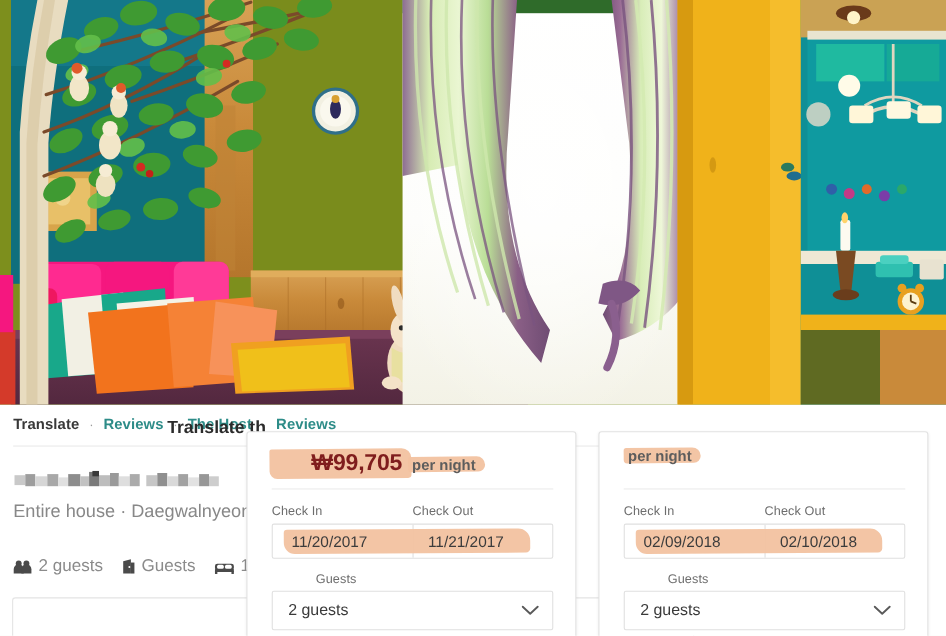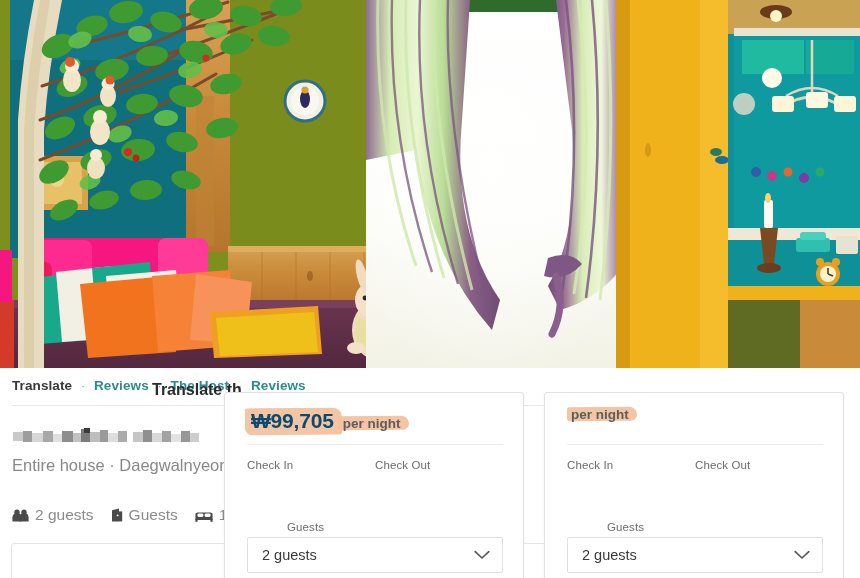--- a/index.html
+++ b/index.html
@@ -149,22 +149,23 @@
     background: #f2c2a0;
     opacity: .95;
     border-radius: 2px 9px 3px 7px;
     transform: rotate(-0.5deg);
     z-index: 0;
   }
   .hl-price > span { position: relative; z-index: 1; }
   .price-amount {
     font-size: 21px;
     font-weight: bold;
-    color: #0c4a6e;
+    color: #7f1d1d;
     letter-spacing: -0.2px;
+    margin-left: 32px;
   }
   .price-unit {
     font-size: 13.5px;
     font-weight: bold;
     color: #5d5d5d;
     margin-left: 4px;
     position: relative;
   }
   .price-unit-hl::before {
     content: "";
@@ -613,20 +614,25 @@
     </span>
     <span class="price-unit price-unit-hl">
       <span>per night</span>
     </span>
   </div>
   <div class="card-rule"></div>
 
   <div class="field-label lbl-checkin">Check In</div>
   <div class="field-label lbl-checkout">Check Out</div>
 
+  <div class="date-box">
+    <div class="date-hl"></div>
+    <div class="date-val date-in">11/20/2017</div>
+    <div class="date-val date-out">11/21/2017</div>
+  </div>
 
   <div class="field-label lbl-guests">Guests</div>
   <div class="guests-box">
     <span class="guests-val">2 guests</span>
     <span class="chevron">
       <svg width="16" height="10" viewBox="0 0 16 10">
         <path d="M1.2 1.6 L8 8 L14.8 1.6" fill="none" stroke="currentColor" stroke-width="1.7" stroke-linecap="round" stroke-linejoin="round"></path>
       </svg>
     </span>
   </div>
@@ -636,20 +642,25 @@
   <div class="price-row">
     <span class="price-unit price-unit-hl">
       <span>per night</span>
     </span>
   </div>
   <div class="card-rule"></div>
 
   <div class="field-label lbl-checkin">Check In</div>
   <div class="field-label lbl-checkout">Check Out</div>
 
+  <div class="date-box">
+    <div class="date-hl"></div>
+    <div class="date-val date-in">02/09/2018</div>
+    <div class="date-val date-out">02/10/2018</div>
+  </div>
 
   <div class="field-label lbl-guests">Guests</div>
   <div class="guests-box">
     <span class="guests-val">2 guests</span>
     <span class="chevron">
       <svg width="16" height="10" viewBox="0 0 16 10">
         <path d="M1.2 1.6 L8 8 L14.8 1.6" fill="none" stroke="currentColor" stroke-width="1.7" stroke-linecap="round" stroke-linejoin="round"></path>
       </svg>
     </span>
   </div>

